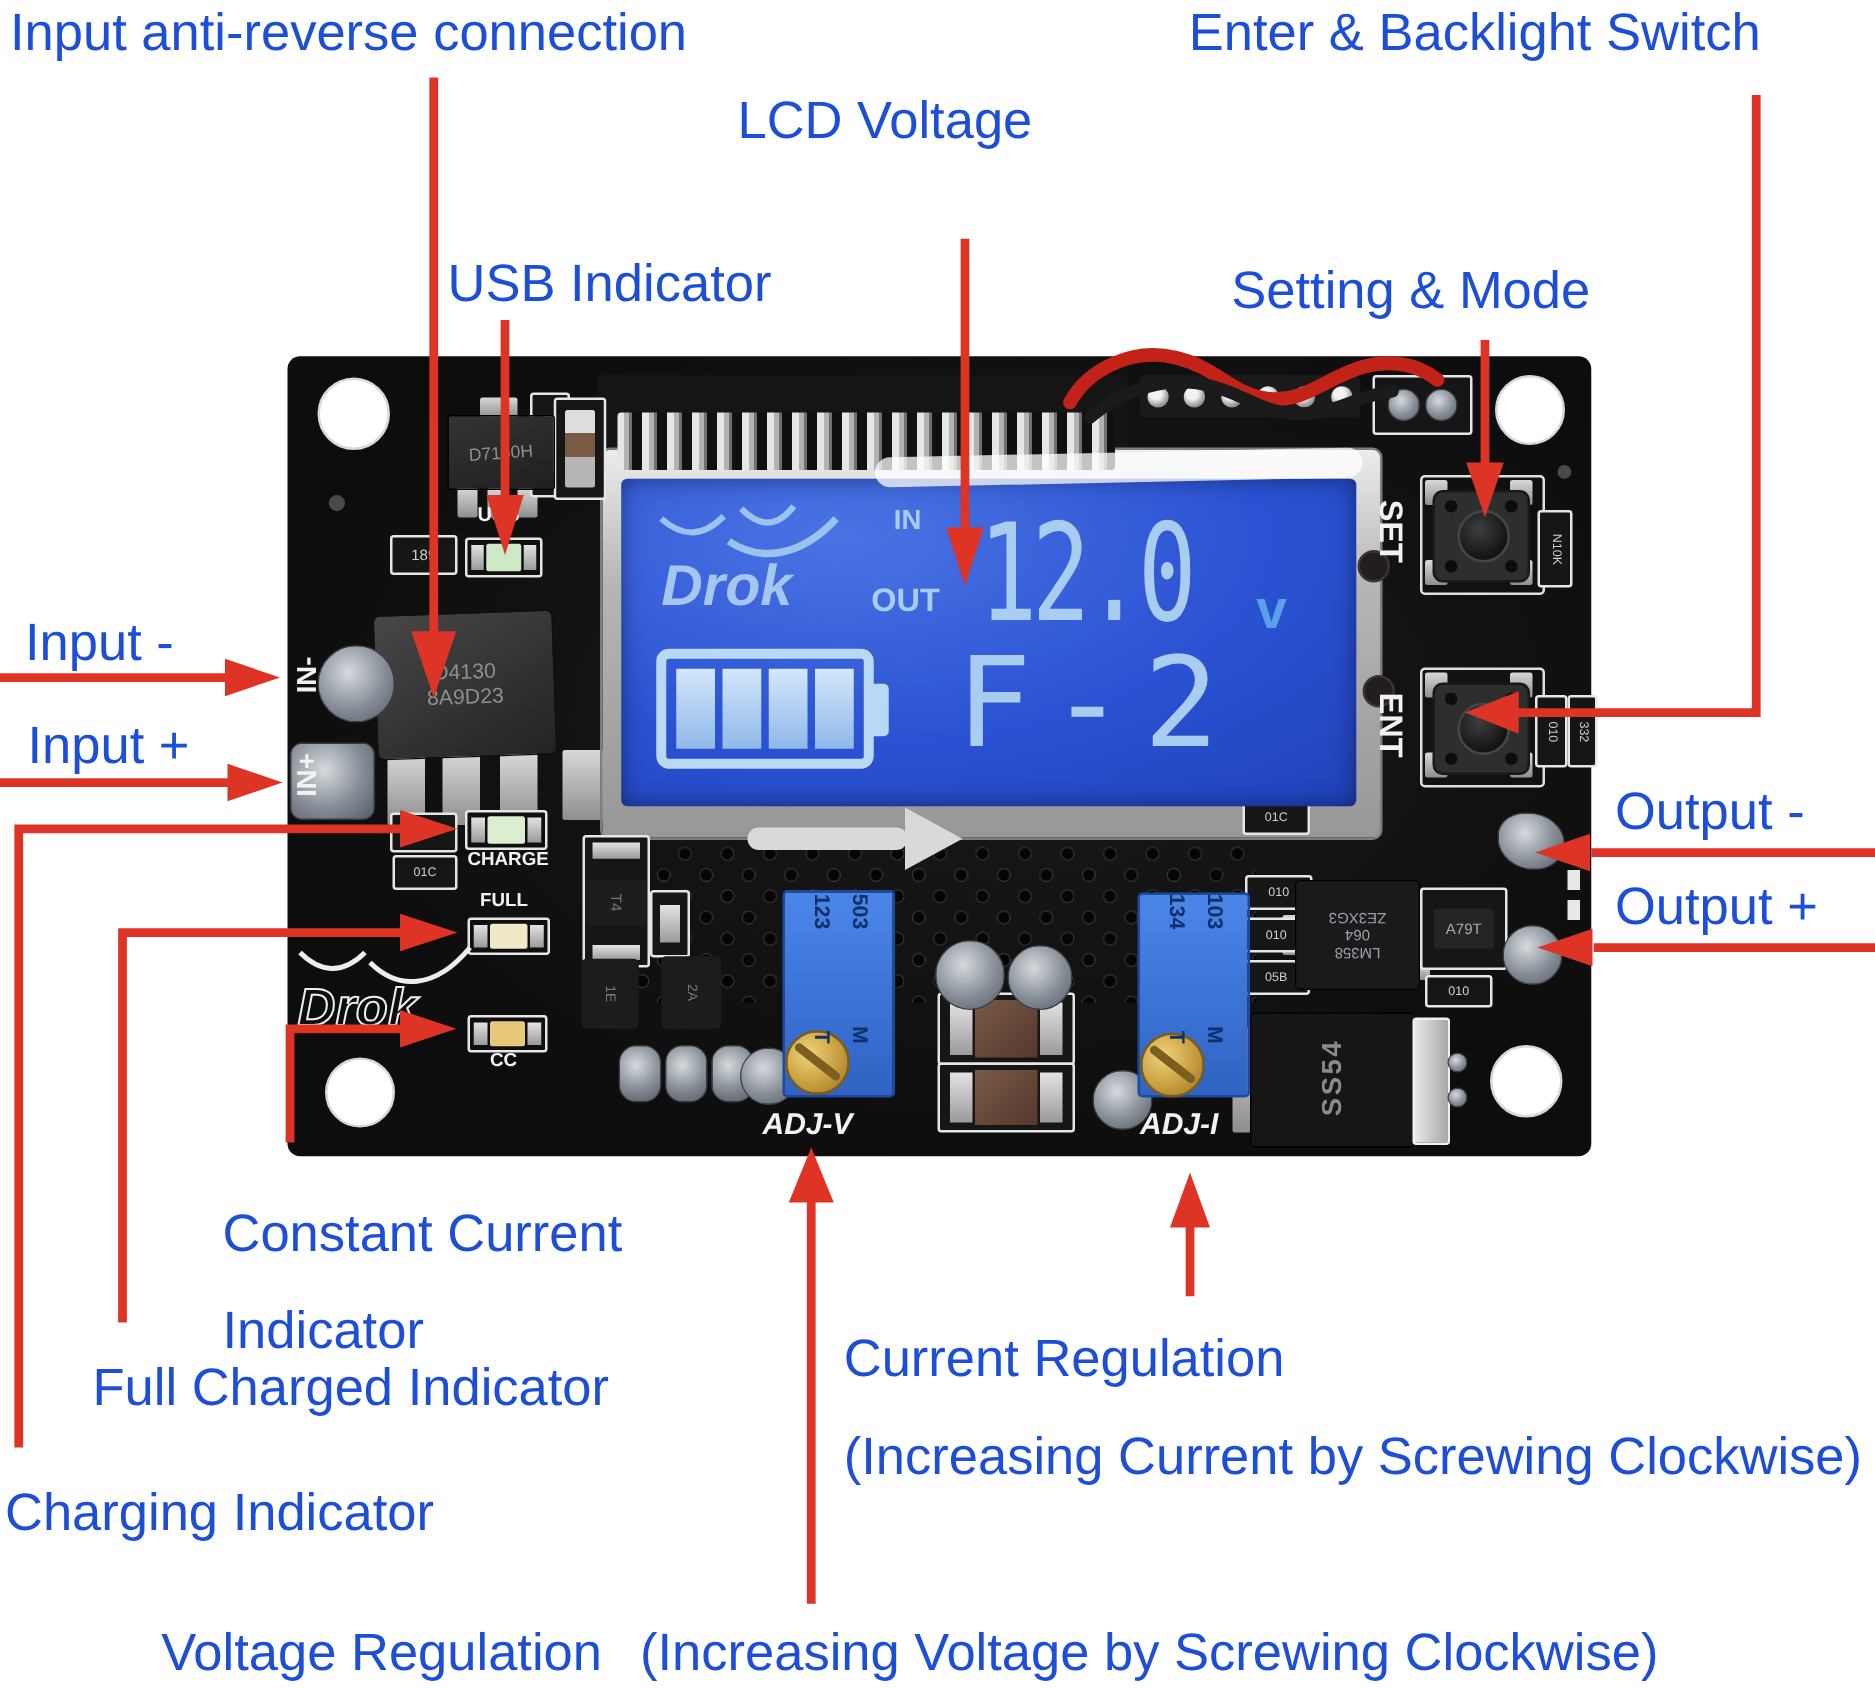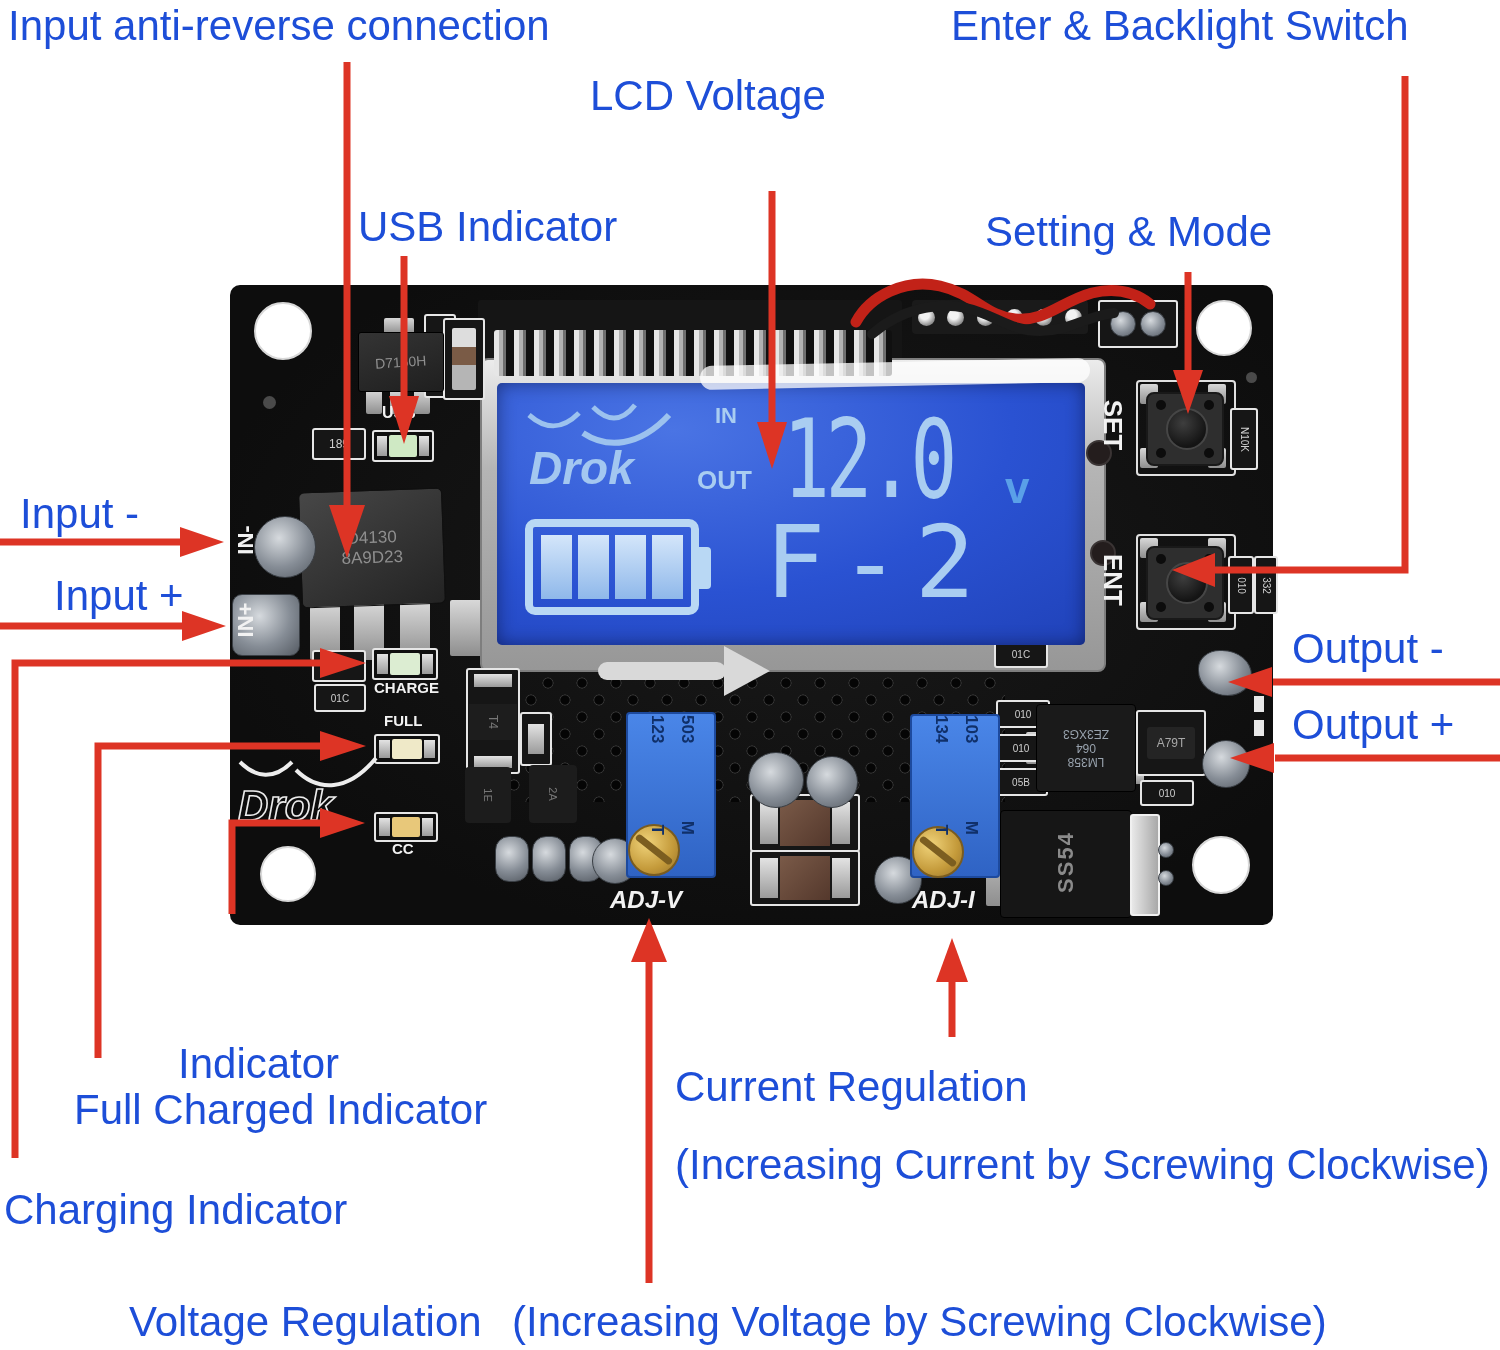--- a/index.html
+++ b/index.html
@@ -350,23 +350,24 @@
     <polygon points="936,982 968,982 952,938" stroke="none"></polygon>
   </g>
 </svg>
 
 <div class="lbl" style="left:8px;top:2px;">Input anti-reverse connection</div>
 <div class="lbl" style="left:590px;top:72px;">LCD Voltage</div>
 <div class="lbl" style="left:951px;top:2px;">Enter &amp; Backlight Switch</div>
 <div class="lbl" style="left:358px;top:203px;">USB Indicator</div>
 <div class="lbl" style="left:985px;top:208px;">Setting &amp; Mode</div>
 <div class="lbl" style="left:20px;top:490px;">Input -</div>
-<div class="lbl" style="left:22px;top:572px;margin-left:32px;">Input +</div>
+<div class="lbl" style="left:22px;top:572px;">Input +</div>
 <div class="lbl" style="left:1292px;top:625px;">Output -</div>
 <div class="lbl" style="left:1292px;top:701px;">Output +</div>
+<div class="lbl" style="left:178px;top:963px;">Constant Current</div>
 <div class="lbl" style="left:178px;top:1040px;">Indicator</div>
 <div class="lbl" style="left:74px;top:1086px;">Full Charged Indicator</div>
 <div class="lbl" style="left:675px;top:1063px;">Current Regulation</div>
 <div class="lbl" style="left:4px;top:1186px;">Charging Indicator</div>
 <div class="lbl" style="left:675px;top:1120px;margin-top:21px;">(Increasing Current by Screwing Clockwise)</div>
 <div class="lbl" style="left:129px;top:1298px;">Voltage Regulation</div>
 <div class="lbl" style="left:512px;top:1298px;">(Increasing Voltage by Screwing Clockwise)</div>
 
 </div>
 

